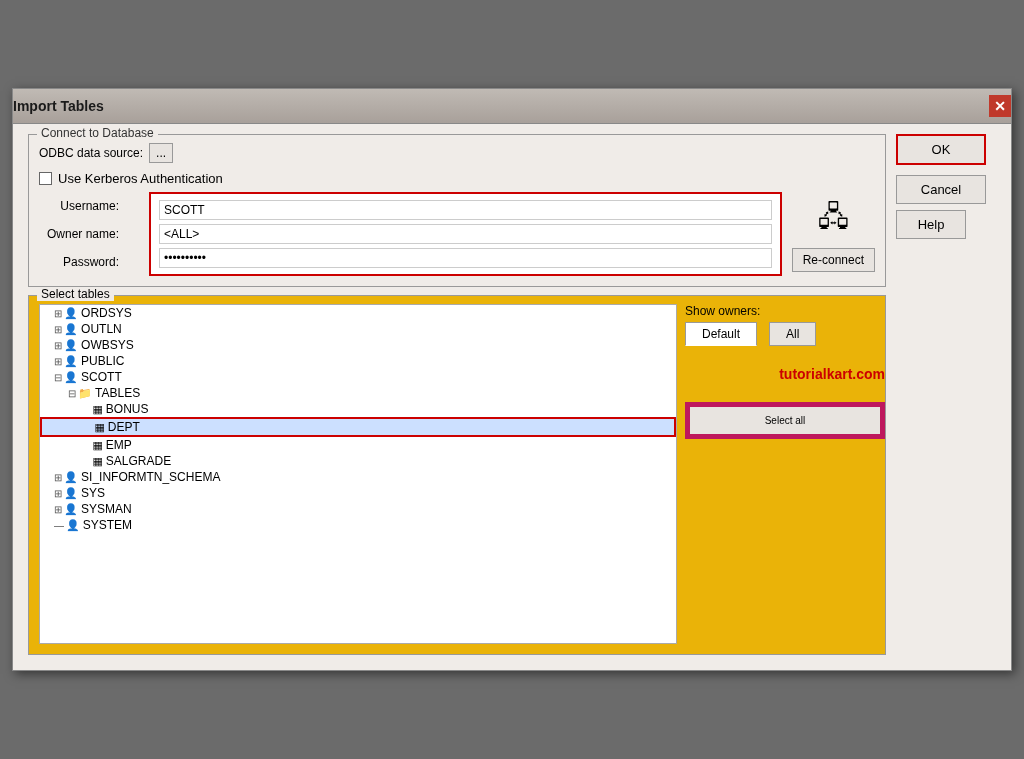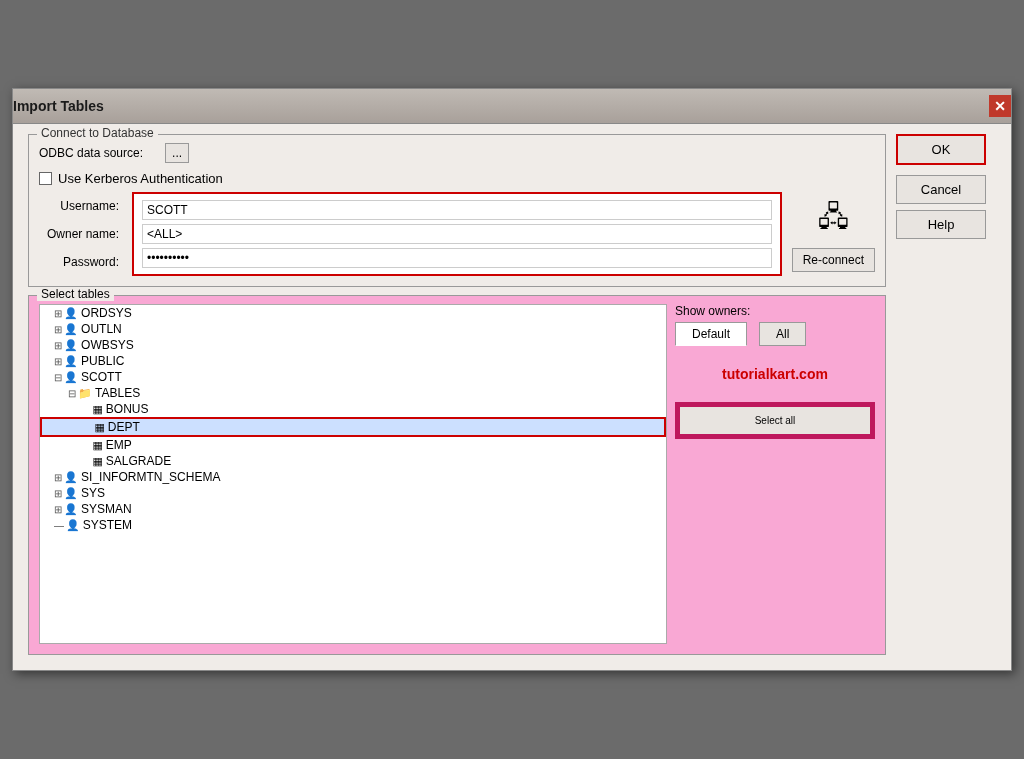--- a/index.html
+++ b/index.html
@@ -83,21 +83,21 @@
       left: 8px;
       background: #f0ece8;
       padding: 0 4px;
       font-size: 12px;
       color: #333;
     }
 
     .odbc-row {
       display: flex;
       align-items: center;
-      gap: 22px;
+      gap: 6px;
       margin-bottom: 8px;
     }
 
     .odbc-label {
       font-size: 12px;
       white-space: nowrap;
     }
 
     .odbc-dropdown {
       border: 2px solid #cc0000;
@@ -186,24 +186,24 @@
       border: 1px solid #999;
       background: #e8e4e0;
       padding: 4px 10px;
       font-size: 12px;
       cursor: pointer;
       white-space: nowrap;
     }
 
     .select-tables-section {
       border: 1px solid #999;
-      padding: 8px 10px 10px 10px;
+      padding: 8px 0 10px 10px;
       position: relative;
       flex: 1;
-      background: #f9a8d4;
+      background: #eab308;
     }
 
     .select-tables-label {
       position: absolute;
       top: -9px;
       left: 8px;
       background: #f0ece8;
       padding: 0 4px;
       font-size: 12px;
     }
@@ -320,21 +320,21 @@
       background: #e8e4e0;
       padding: 3px 10px;
       font-size: 12px;
       cursor: pointer;
     }
 
     .watermark {
       color: #cc0000;
       font-size: 14px;
       font-weight: bold;
-      text-align: center;
+      text-align: right;
       margin: 12px 0;
     }
 
     .select-all-btn, .select-none-btn {
       border: 5px solid #be185d;
       background: #e8e4e0;
       padding: 8px 16px;
       font-size: 10px;
       cursor: pointer;
       width: 100%;
@@ -376,21 +376,21 @@
           <span class="odbc-label">ODBC data source:</span>
           <button class="dots-btn">...</button>
         </div>
 
         <div class="kerberos-row">
           <span class="checkbox"></span>
           <span>Use Kerberos Authentication</span>
         </div>
 
         <div class="credentials-area">
-          <div style="display:flex; flex-direction:column; justify-content:space-around; margin-right:3px;">
+          <div style="display:flex; flex-direction:column; justify-content:space-around; margin-right:20px;">
             <span class="field-label">Username:</span>
             <span class="field-label">Owner name:</span>
             <span class="field-label">Password:</span>
           </div>
           <div class="fields-container">
             <input class="field-input" type="text" value="SCOTT" style="">
             <input class="field-input" type="text" value="&lt;ALL&gt;" style="">
             <input class="field-input" type="password" value="**********" style="">
           </div>
           <div class="reconnect-area">
@@ -497,16 +497,16 @@
             <button class="select-all-btn">Select all</button>
           </div>
         </div>
       </div>
 
     </div>
 
     <div class="right-btns right-panel">
       <button class="ok-btn" style="border: 2px solid #cc0000; background: #e8e4e0; padding: 6px 4px; font-size: 13px; cursor: pointer; width: 90px; margin-bottom: 4px;">OK</button>
       <button style="border: 1px solid #999; background: #e8e4e0; padding: 6px 4px; font-size: 13px; cursor: pointer; width: 90px; margin-bottom: 0;">Cancel</button>
-      <button style="border: 1px solid #999; background: #e8e4e0; padding: 6px 4px; font-size: 13px; cursor: pointer; width: 90px; margin-bottom: 4px;">Help</button>
+      <button style="border: 1px solid #999; background: #e8e4e0; padding: 6px 4px; font-size: 13px; cursor: pointer; width: 70px; margin-bottom: 4px;">Help</button>
     </div>
   </div>
 </div>
 
 </body></html>

